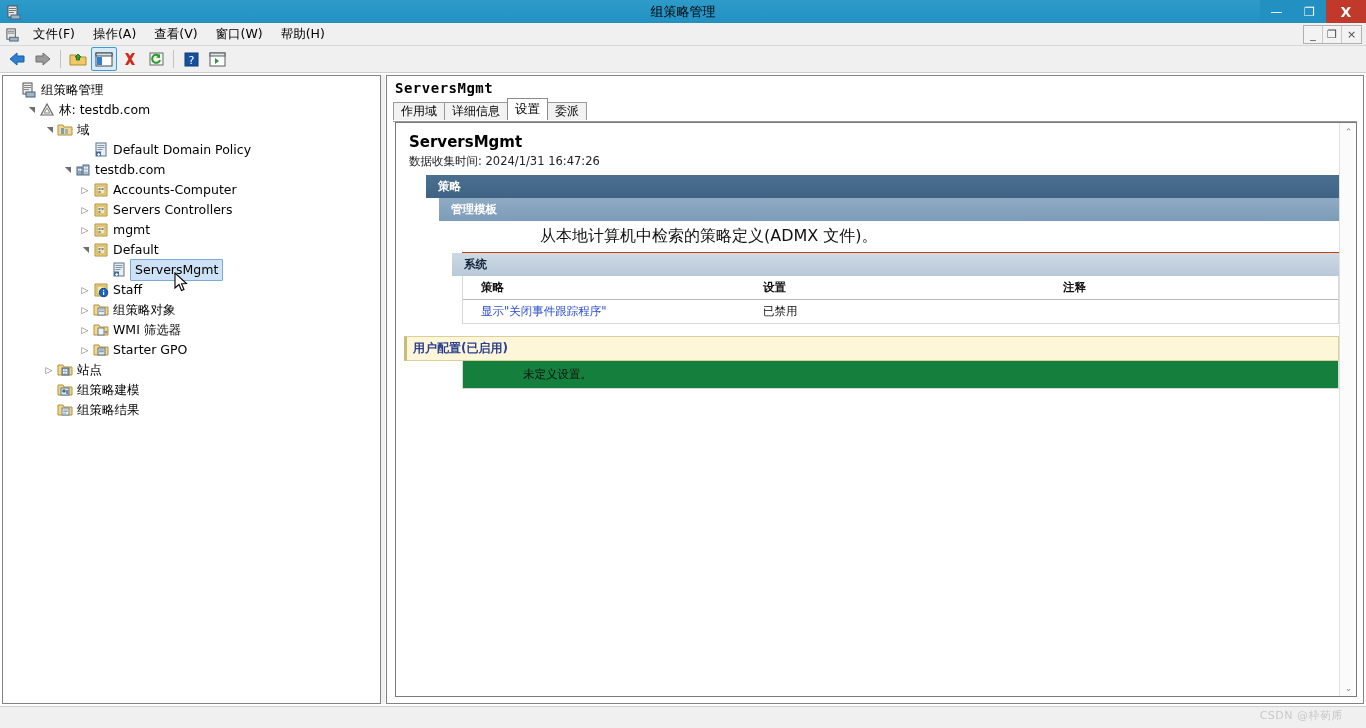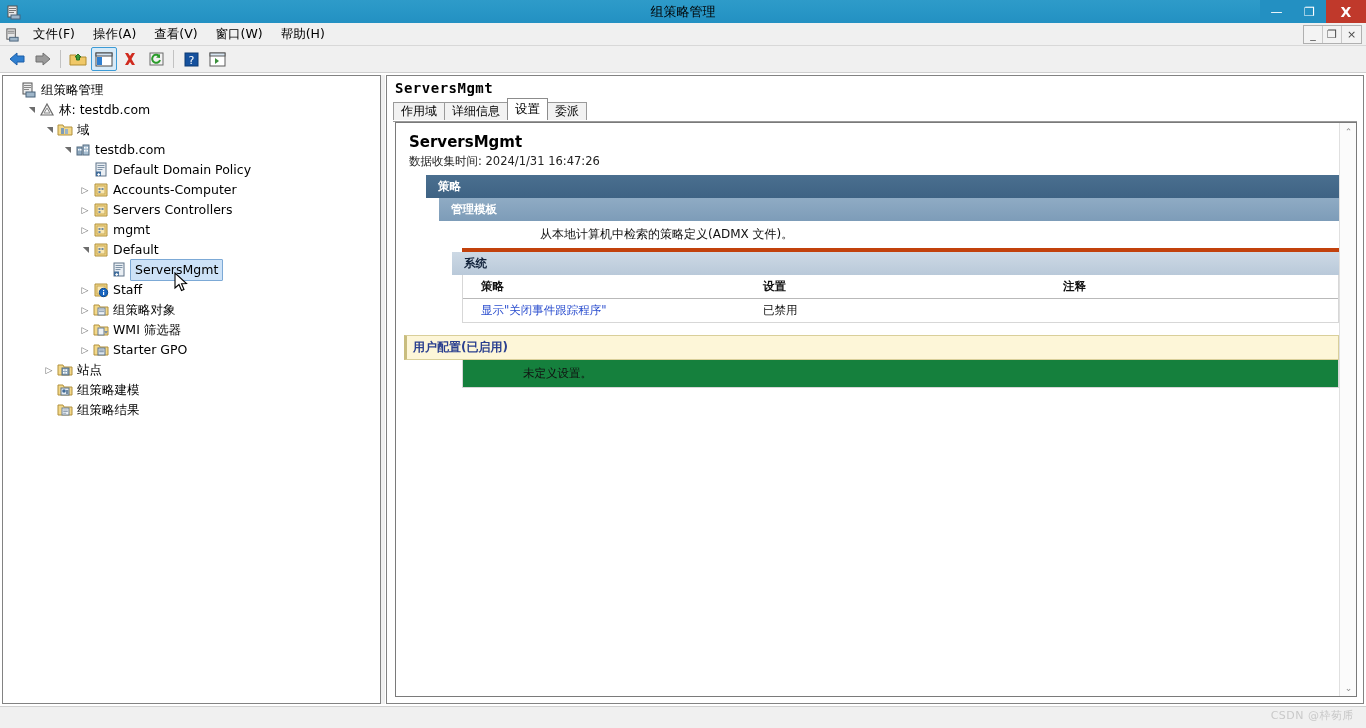--- a/index.html
+++ b/index.html
@@ -144,22 +144,22 @@
     background: linear-gradient(to bottom, #4a6f8f, #3f6384);
     color: #ffffff; font-weight: bold; font-size: 11.5px;
     padding: 4px 6px 4px 12px; margin-left: 22px;
   }
   .row-mid {
     background: linear-gradient(to bottom, #8fabc4, #7d9cb8);
     color: #ffffff; font-weight: bold; font-size: 11.5px;
     padding: 4px 6px 4px 12px; margin-left: 35px;
   }
   .row-note {
-    background: #ffffff; border-bottom: 4px solid #c2410c;
-    color: #111; font-size: 12px; padding: 5px 6px 5px 78px; margin-left: 58px;
+    background: #ffffff; border-bottom: 1px solid #c2410c;
+    color: #111; font-size: 16px; padding: 5px 6px 5px 78px; margin-left: 58px;
   }
   .row-sub {
     background: linear-gradient(to bottom, #cdd9e5, #b9c9d9);
     color: #11223a; font-weight: bold; font-size: 11.5px;
     padding: 4px 6px 4px 12px; margin-left: 48px;
   }
   .tbl { margin-left: 58px; background: #ffffff; border: 1px solid #d7d7d7; border-top: none; }
   .tbl-head, .tbl-row { display: flex; font-size: 11.5px; }
   .tbl-head {
     font-weight: bold; color: #111; border-bottom: 1px solid #b9b9b9; padding: 4px 0;
@@ -186,21 +186,21 @@
   }
   .sb-arrow.up { top: 0; }
   .sb-arrow.down { bottom: 0; }
 
   
   .statusbar {
     position: absolute; left: 0; top: 706px; width: 1366px; height: 22px;
     background: #f0f0f0; border-top: 1px solid #d0d0d0;
   }
   .watermark {
-    position: absolute; right: 12px; top: 708px;
+    position: absolute; right: 23px; top: 708px;
     font-size: 11px; color: #c9c9c9; letter-spacing: 0.5px;
     font-family: "DejaVu Sans", sans-serif;
   }
 
   
   .cursor { position: absolute; left: 174px; top: 272px; z-index: 50; }
 </style>
 </head>
 <body>
 
@@ -328,49 +328,49 @@
           <span class="twist" style="transform: rotate(-90deg); font-size: 8px;">◢</span>
           <span class="ticon">
             <svg width="16" height="16" viewBox="0 0 16 16">
               <path d="M1 3 L6 3 L7 5 L15 5 L15 13 L1 13 Z" fill="#f3d88a" stroke="#b2913c"></path>
               <rect x="4" y="6" width="3" height="6" fill="#7f9cb5"></rect>
               <rect x="8" y="7" width="3" height="5" fill="#9ab3c8"></rect>
             </svg>
           </span>
           <span class="tlabel">域</span>
         </div>
+        <div class="tnode" style="padding-left: 72px;">
+          <span class="twist empty"></span>
+          <span class="ticon">
+            <svg width="16" height="16" viewBox="0 0 16 16">
+              <rect x="3" y="1" width="10" height="13" fill="#e9eef3" stroke="#60748a"></rect>
+              <rect x="4.5" y="3" width="7" height="1" fill="#7f93a7"></rect>
+              <rect x="4.5" y="5" width="7" height="1" fill="#7f93a7"></rect>
+              <rect x="4.5" y="7" width="5" height="1" fill="#7f93a7"></rect>
+              <rect x="3" y="9.5" width="5" height="4.5" fill="#3f6b99"></rect>
+              <path d="M4 12.5 L6 10.8 L6 11.7 L7.2 11.7 L7.2 13.3 L6 13.3 L6 14.2 Z" fill="#fff"></path>
+            </svg>
+          </span>
+          <span class="tlabel">Default Domain Policy</span>
+        </div>
         <div class="tnode" style="padding-left: 54px;">
           <span class="twist" style="transform: rotate(-90deg); font-size: 8px;">◢</span>
           <span class="ticon">
             <svg width="16" height="16" viewBox="0 0 16 16">
               <rect x="2" y="5" width="5" height="8" fill="#8fa9bf" stroke="#536b80"></rect>
               <rect x="8" y="3" width="6" height="10" fill="#a8bfd2" stroke="#536b80"></rect>
               <rect x="3" y="7" width="1.5" height="1.5" fill="#fff"></rect>
               <rect x="5" y="7" width="1.5" height="1.5" fill="#fff"></rect>
               <rect x="9" y="5" width="1.5" height="1.5" fill="#fff"></rect>
               <rect x="11.5" y="5" width="1.5" height="1.5" fill="#fff"></rect>
               <rect x="9" y="8" width="1.5" height="1.5" fill="#fff"></rect>
               <rect x="11.5" y="8" width="1.5" height="1.5" fill="#fff"></rect>
             </svg>
           </span>
           <span class="tlabel">testdb.com</span>
-        </div>
-        <div class="tnode" style="padding-left: 72px;">
-          <span class="twist empty"></span>
-          <span class="ticon">
-            <svg width="16" height="16" viewBox="0 0 16 16">
-              <rect x="3" y="1" width="10" height="13" fill="#e9eef3" stroke="#60748a"></rect>
-              <rect x="4.5" y="3" width="7" height="1" fill="#7f93a7"></rect>
-              <rect x="4.5" y="5" width="7" height="1" fill="#7f93a7"></rect>
-              <rect x="4.5" y="7" width="5" height="1" fill="#7f93a7"></rect>
-              <rect x="3" y="9.5" width="5" height="4.5" fill="#3f6b99"></rect>
-              <path d="M4 12.5 L6 10.8 L6 11.7 L7.2 11.7 L7.2 13.3 L6 13.3 L6 14.2 Z" fill="#fff"></path>
-            </svg>
-          </span>
-          <span class="tlabel">Default Domain Policy</span>
         </div>
         <div class="tnode" style="padding-left: 72px;">
           <span class="twist">▷</span>
           <span class="ticon">
             <svg width="16" height="16" viewBox="0 0 16 16">
               <path d="M2 2 L14 2 L14 14 L2 14 Z" fill="#f3d88a" stroke="#b2913c"></path>
               <rect x="4" y="4" width="8" height="8" fill="#f8e7b4" stroke="#c9a855"></rect>
               <rect x="5.5" y="6" width="2" height="2" fill="#6f8aa3"></rect>
               <rect x="8.5" y="6" width="2" height="2" fill="#6f8aa3"></rect>
               <rect x="5.5" y="9" width="2" height="2" fill="#6f8aa3"></rect>

